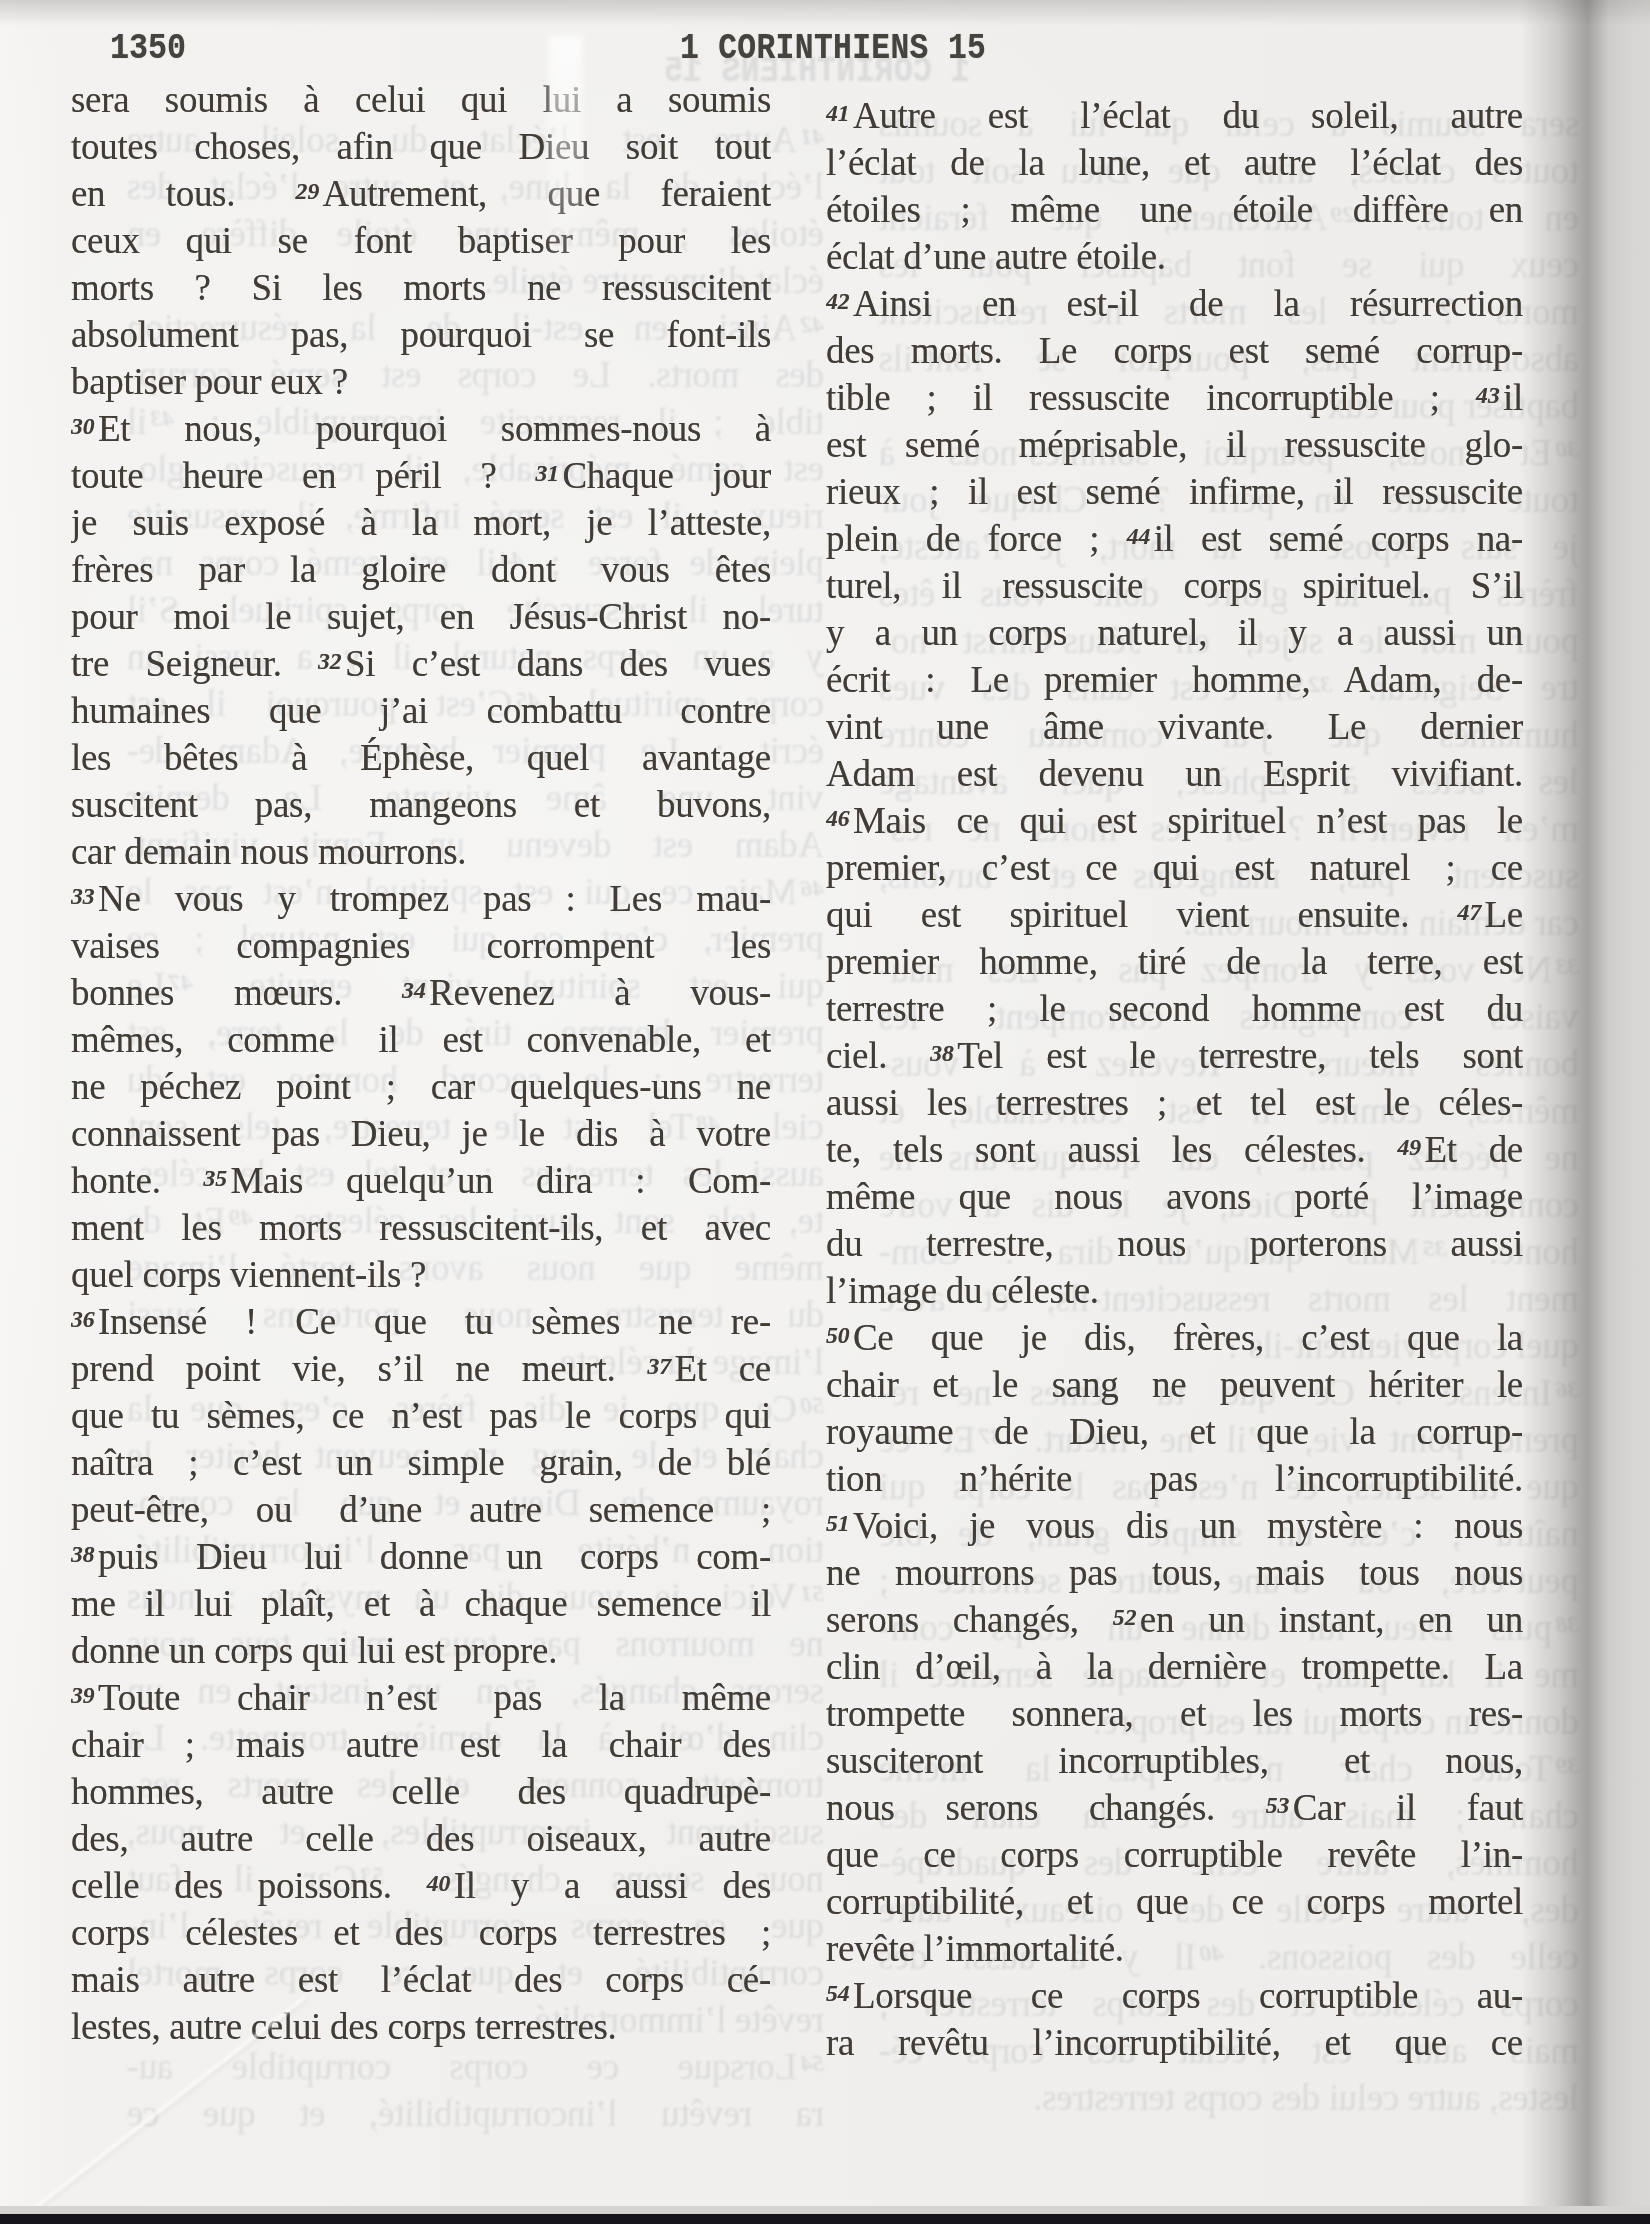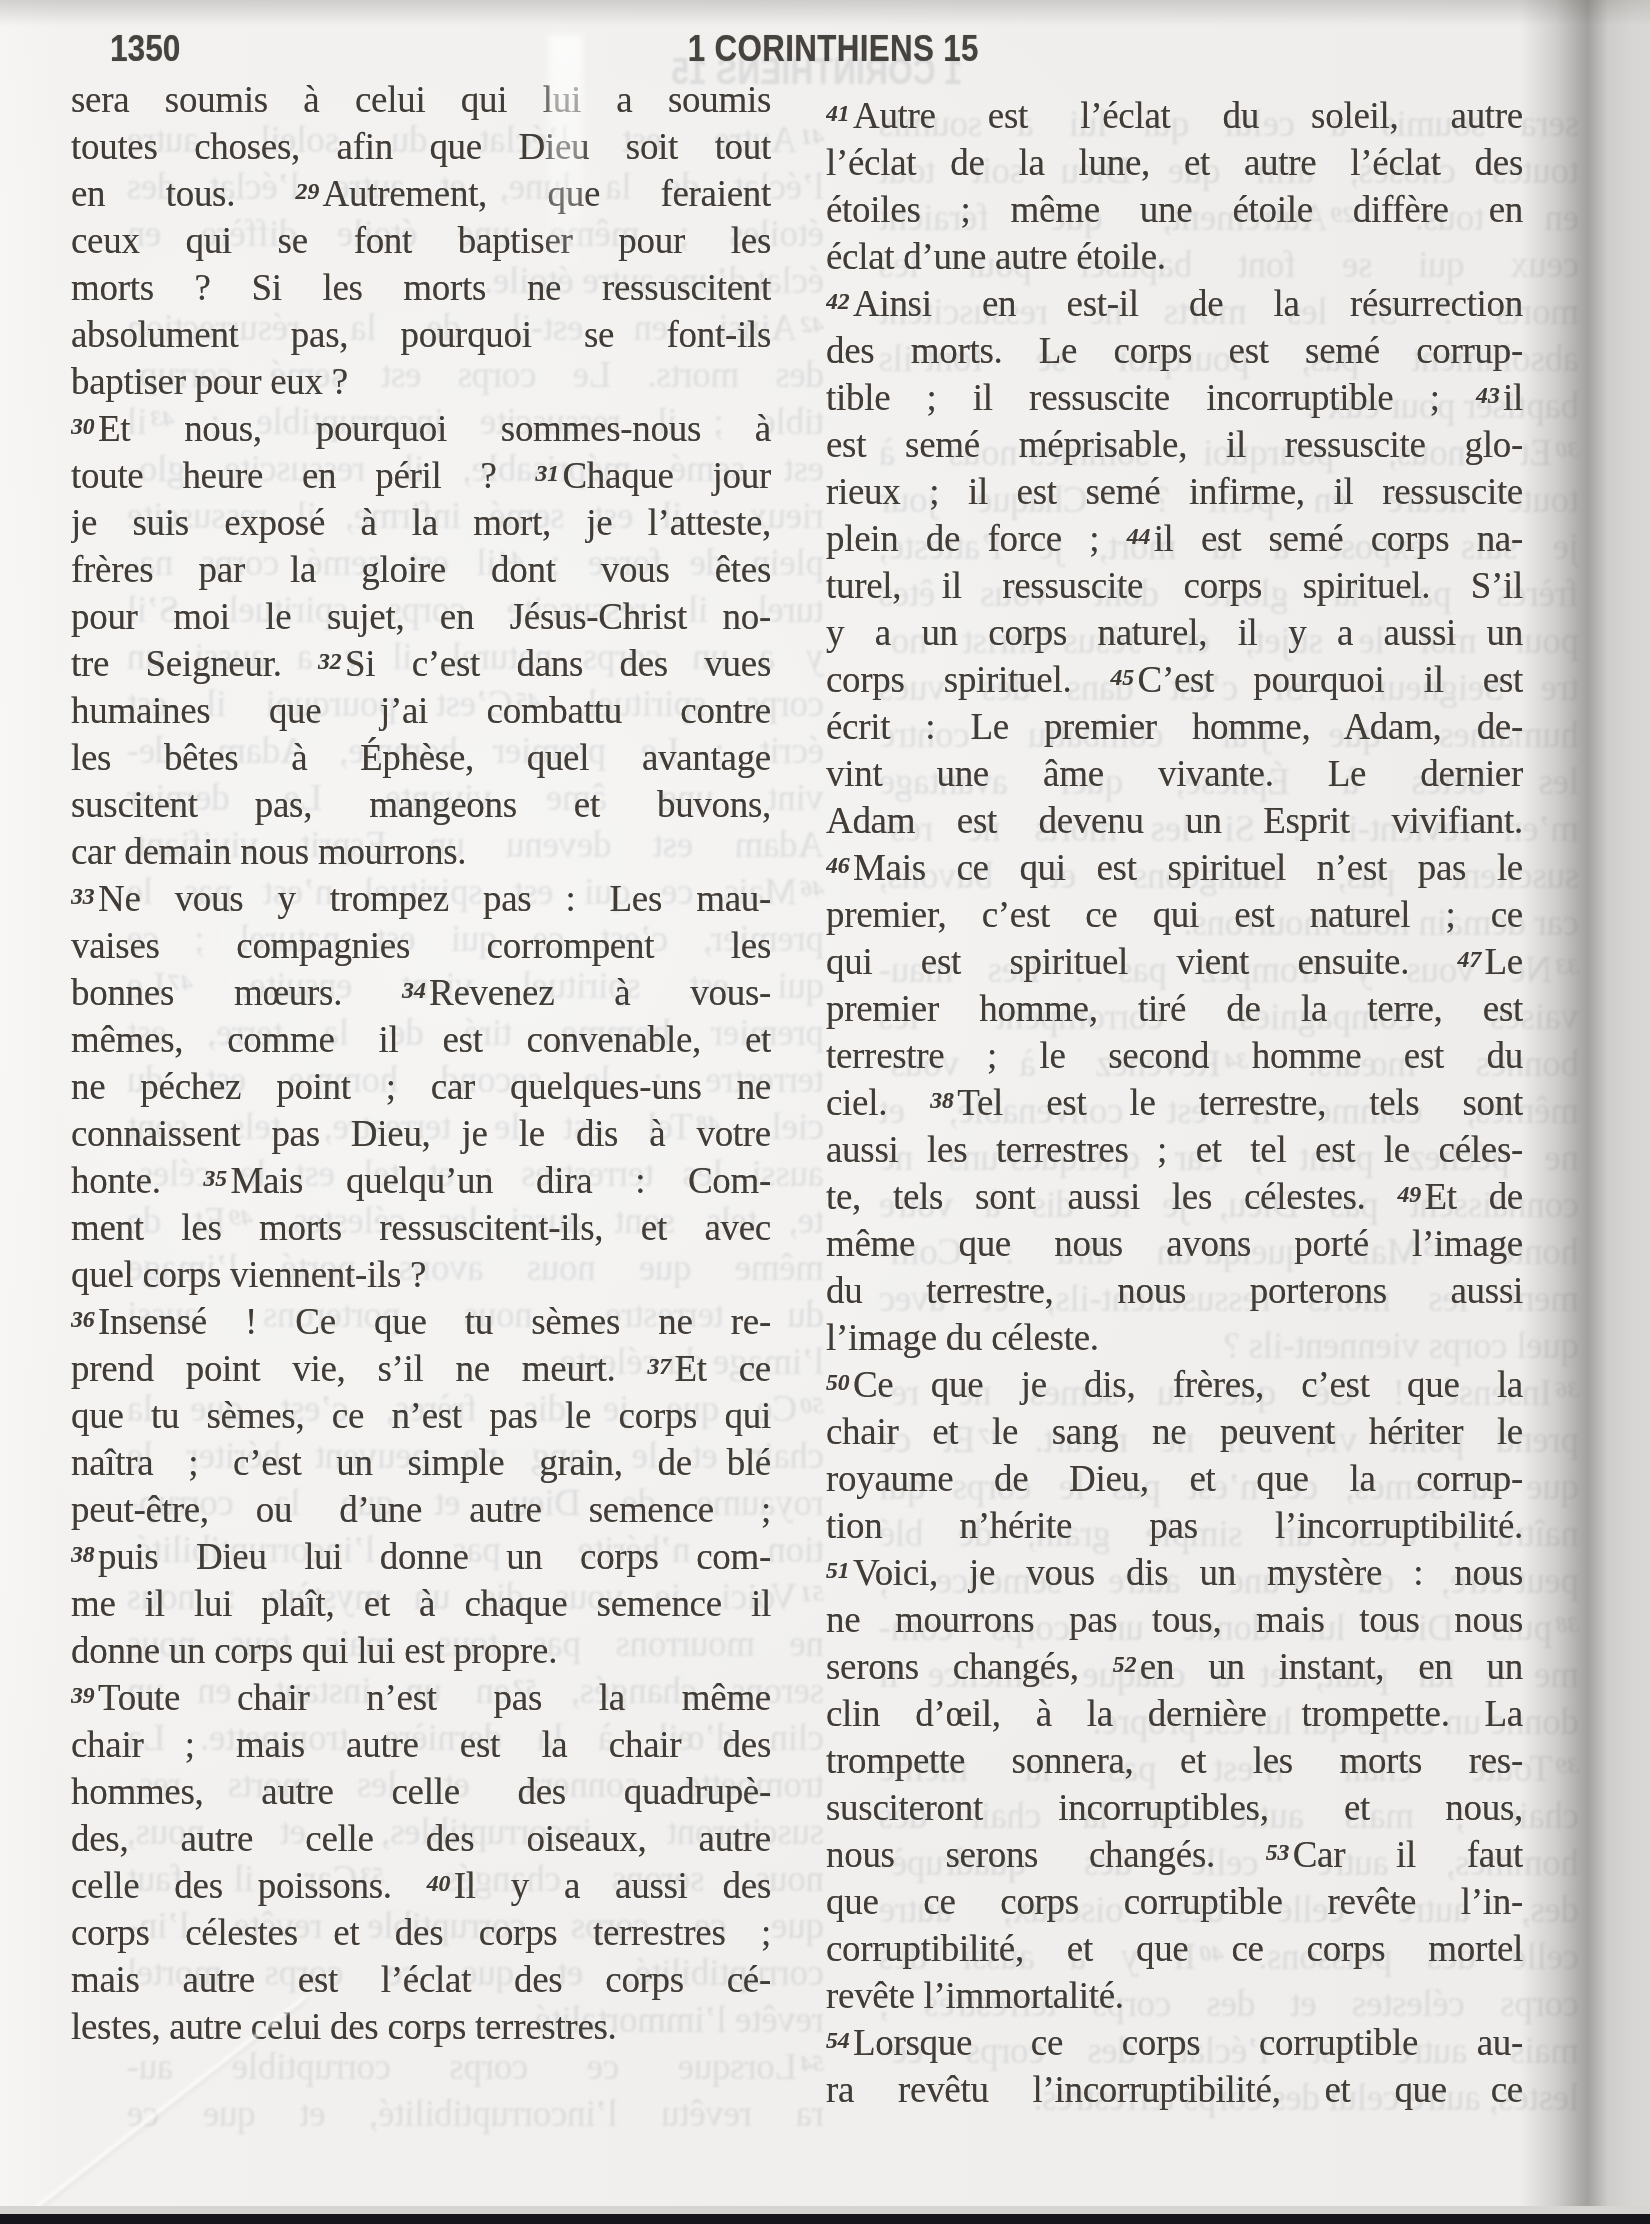--- a/index.html
+++ b/index.html
@@ -5,21 +5,21 @@
   html,body{margin:0;padding:0;background:#888;}
   .page{
     position:relative;width:1650px;height:2225px;overflow:hidden;
     background:
       radial-gradient(ellipse at 30% 40%, rgba(255,255,255,.35), rgba(255,255,255,0) 60%),
       linear-gradient(to right,#f6f5f3 0px,#f2f1ef 61px,#f0efed 782px,#eeedeb 1521px,#ecebe9 1650px);
     font-family:"Liberation Serif","DejaVu Serif",serif;
   }
   
   .runhead{position:absolute;top:26px;left:0;width:100%;height:52px;color:#46433f;
-    font-family:Liberation Sans, sans-serif;font-weight:700;}
+    font-family:Liberation Mono, monospace;font-weight:700;}
   .pagenum{position:absolute;left:110px;top:1.7px;font-size:36px;letter-spacing:0;
     display:inline-block;transform:scaleX(.88);transform-origin:left;
     text-shadow:0 0 0.9px rgba(70,67,63,.5);}
   .booktitle{position:absolute;left:8px;width:100%;text-align:center;top:1.7px;font-size:36px;}
   .booktitle span{display:inline-block;transform:scaleX(.87);letter-spacing:0.4px;
     text-shadow:0 0 0.9px rgba(70,67,63,.5);}
   
   .col{position:absolute;top:76px;color:#423c37;font-size:37px;
     letter-spacing:-0.3px;text-shadow:0 0 0.6px rgba(64,58,52,.55);}
   .col.left{left:71px;width:700px;}
@@ -209,21 +209,20 @@
       <div class="line">étoiles ; même une étoile diffère en</div>
       <div class="line end">éclat d’une autre étoile.</div>
       <div class="line"><span class="v">42</span>Ainsi en est-il de la résurrection</div>
       <div class="line">des morts. Le corps est semé corrup-</div>
       <div class="line">tible ; il ressuscite incorruptible ; <span class="v">43</span>il</div>
       <div class="line">est semé méprisable, il ressuscite glo-</div>
       <div class="line">rieux ; il est semé infirme, il ressuscite</div>
       <div class="line">plein de force ; <span class="v">44</span>il est semé corps na-</div>
       <div class="line">turel, il ressuscite corps spirituel. S’il</div>
       <div class="line">y a un corps naturel, il y a aussi un</div>
-      <div class="line">corps spirituel. <span class="v">45</span>C’est pourquoi il est</div>
       <div class="line">écrit : Le premier homme, Adam, de-</div>
       <div class="line">vint une âme vivante. Le dernier</div>
       <div class="line">Adam est devenu un Esprit vivifiant.</div>
       <div class="line"><span class="v">46</span>Mais ce qui est spirituel n’est pas le</div>
       <div class="line">premier, c’est ce qui est naturel ; ce</div>
       <div class="line">qui est spirituel vient ensuite. <span class="v">47</span>Le</div>
       <div class="line">premier homme, tiré de la terre, est</div>
       <div class="line">terrestre ; le second homme est du</div>
       <div class="line">ciel. <span class="v">38</span>Tel est le terrestre, tels sont</div>
       <div class="line">aussi les terrestres ; et tel est le céles-</div>

